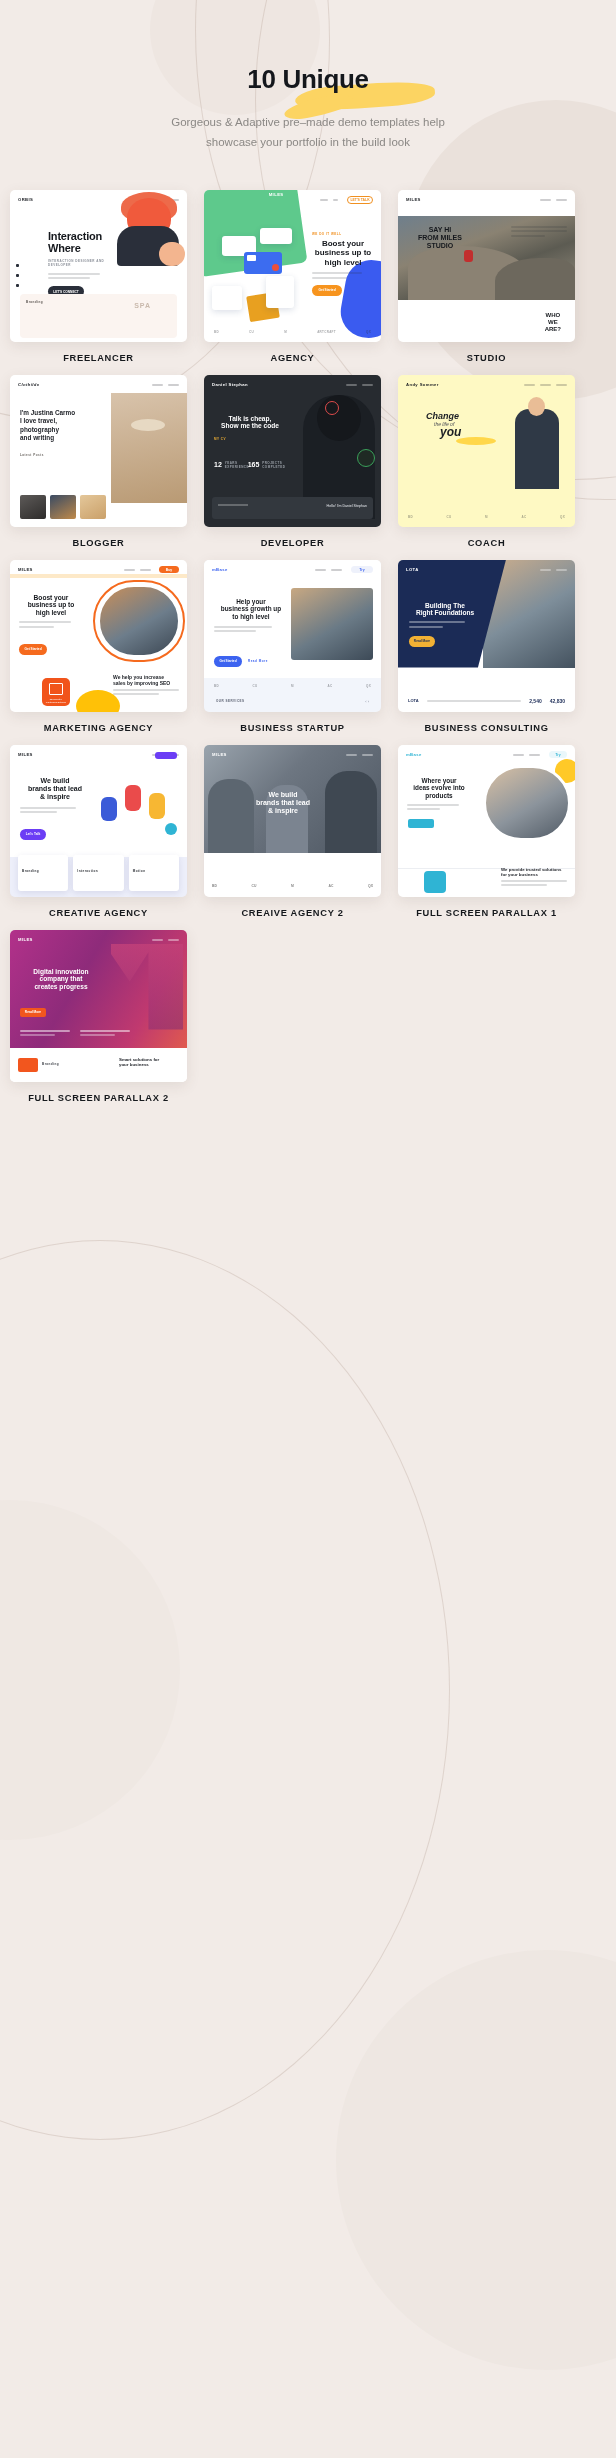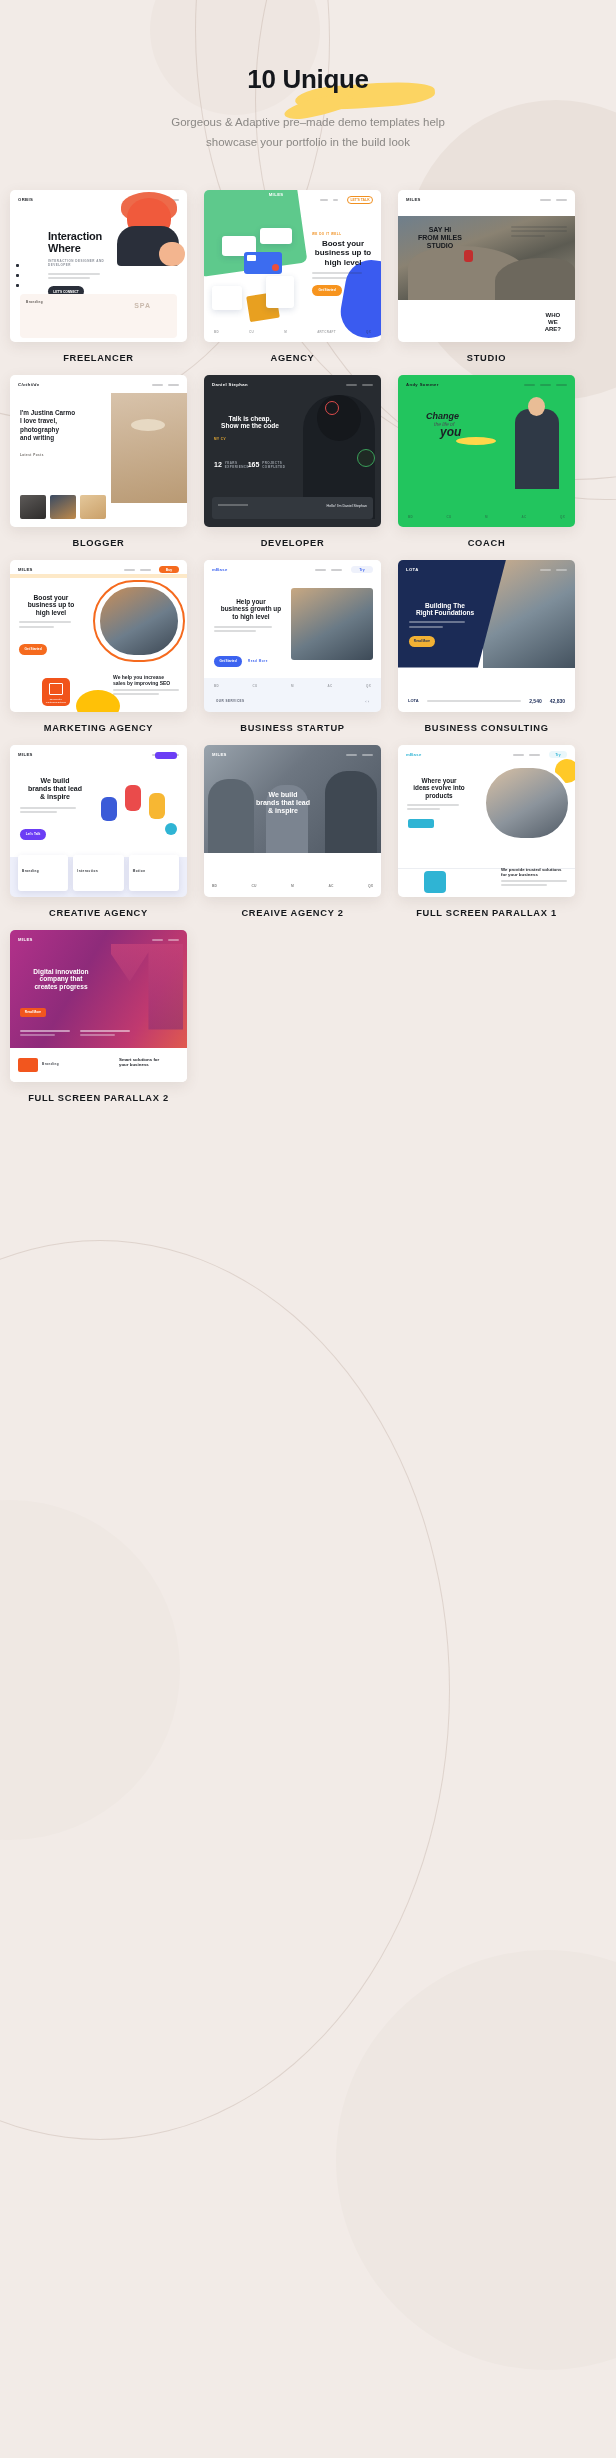--- a/index.html
+++ b/index.html
@@ -164,21 +164,21 @@
   .c4 .term { position:absolute; left:8px; bottom:8px; right:8px; height:22px; background:#33383e; border-radius:3px; }
 
   
   .c5 { background:#fff; }
   .c5 .ph { position:absolute; right:0; top:18px; width:76px; height:110px; background:linear-gradient(170deg,#d8c3ab,#b99a74); }
   .c5 .hat { position:absolute; right:22px; top:26px; width:34px; height:12px; background:#e7d9c3; border-radius:50%; }
   .c5 .thumbsrow { position:absolute; left:10px; bottom:8px; display:flex; gap:4px; }
   .c5 .thumbsrow div { width:26px; height:24px; border-radius:2px; }
 
   
-  .c6 { background:#22c55e; }
+  .c6 { background:#fef9c3; }
   .c6 .manbody { position:absolute; right:16px; top:34px; width:44px; height:80px; background:#2f3946; border-radius: 14px 14px 0 0; }
   .c6 .manhead { position:absolute; right:30px; top:22px; width:17px; height:19px; background:#e9bd96; border-radius:50%; }
   .c6 .yellowmark { position:absolute; left:58px; top:62px; width:40px; height:8px; background:#ffd74a; border-radius:50%; }
 
   
   .c7 { background:#f2f5fb; }
   .c7 .white { position:absolute; inset:0 0 34px 0; background:#fff; }
   .c7 .teamimg { position:absolute; right:8px; top:28px; width:82px; height:72px; border-radius:3px;
     background: linear-gradient(150deg,#c8a882,#6a7a86 55%, #3d4a57); }
 

